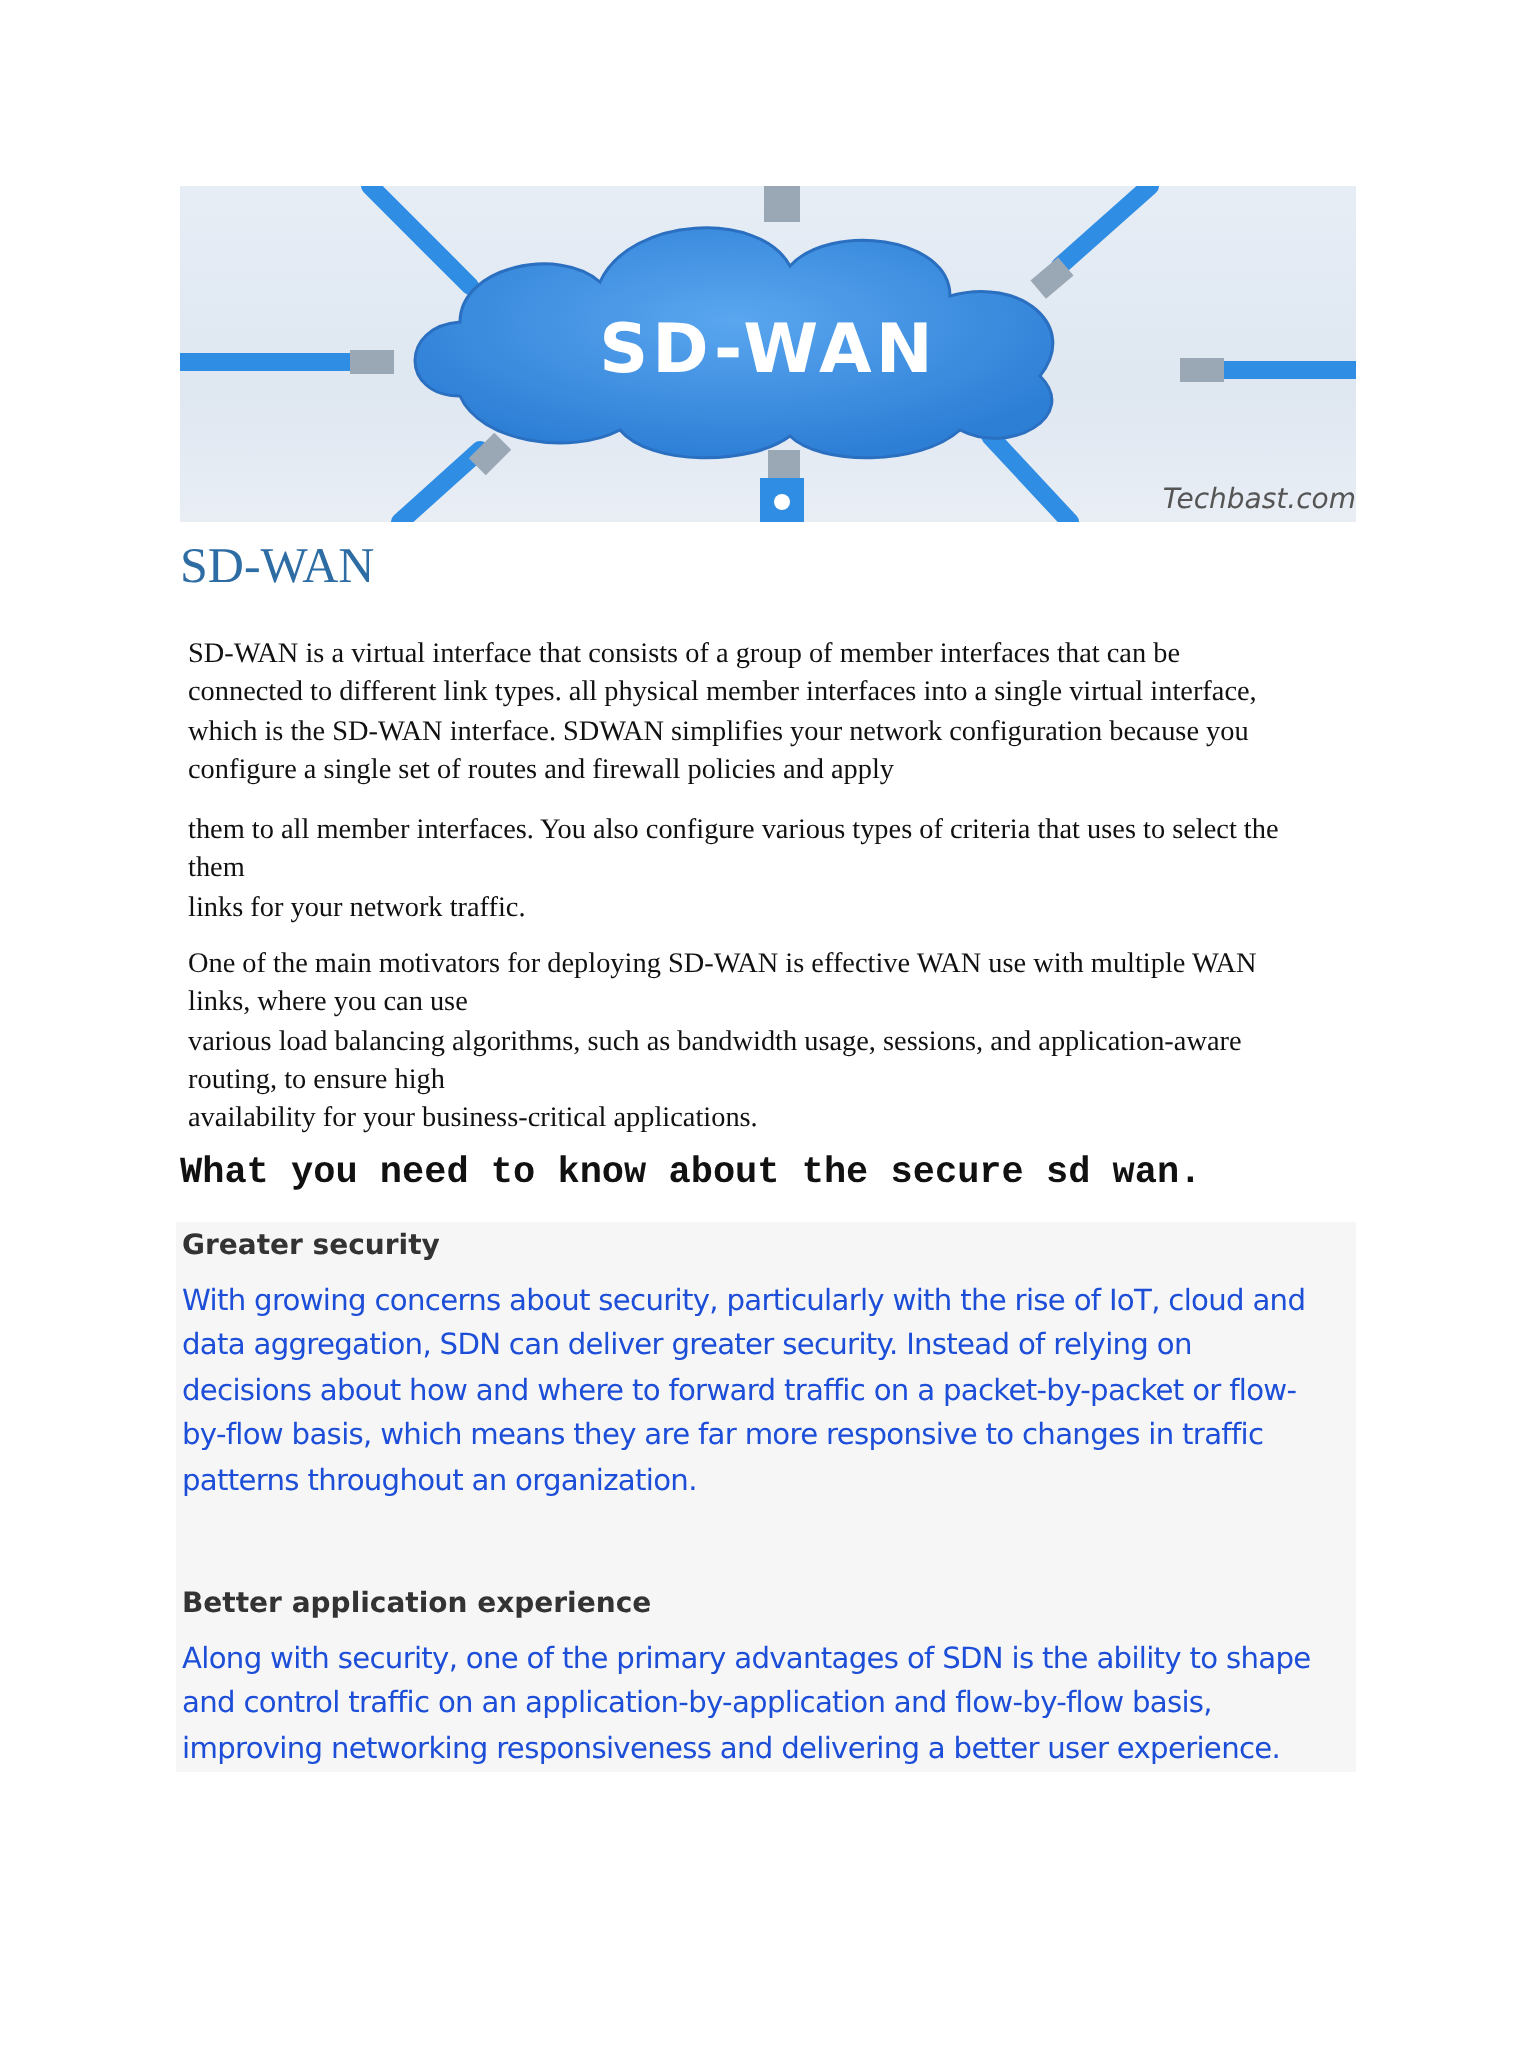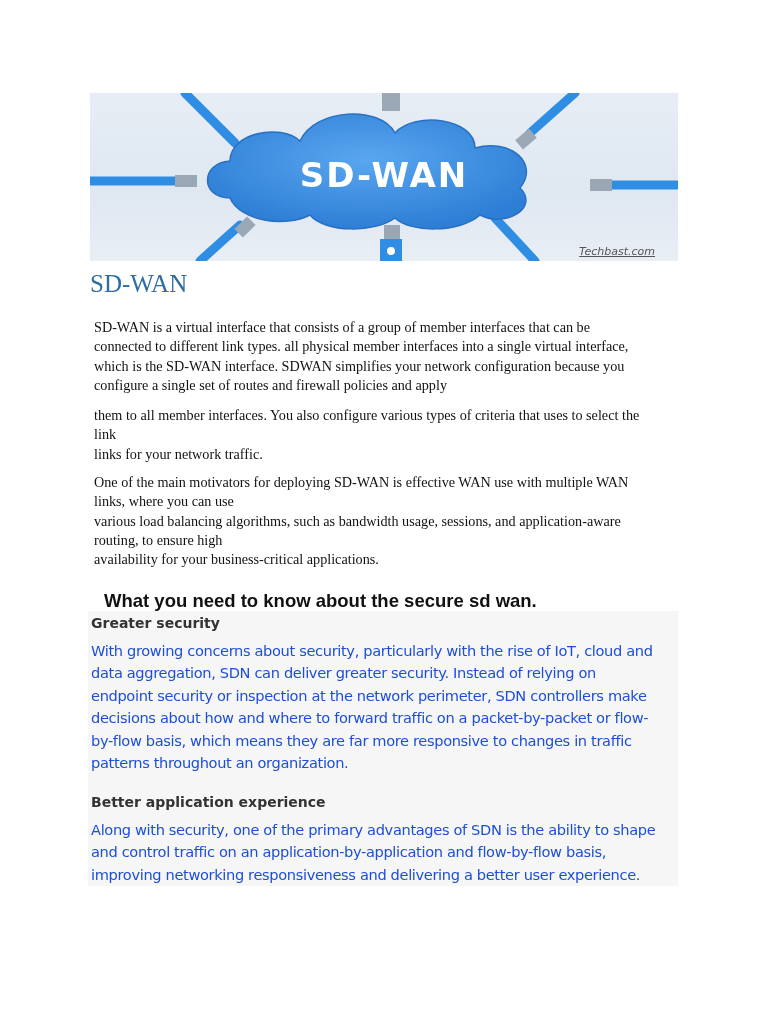--- a/index.html
+++ b/index.html
@@ -12,34 +12,34 @@
     background: linear-gradient(180deg, #e6edf5 0%, #dfe7f1 60%, #e9eef5 100%);
     overflow: hidden;
   }
   .banner svg { position: absolute; left: 0; top: 0; }
   .cloud-text {
     position: absolute; left: 0; width: 588px; top: 62px; text-align: center;
     font-family: "DejaVu Sans", sans-serif; font-weight: bold; font-size: 34px;
     color: #ffffff; letter-spacing: 2px;
   }
   .watermark {
-    position: absolute; right: 23px; bottom: 3px;
-    font-family: "DejaVu Sans", sans-serif; font-style: italic; font-size: 11px; color: #555; text-decoration: underline;
+    position: absolute; right: 0; bottom: 3px;
+    font-family: "DejaVu Sans", sans-serif; font-style: italic; font-size: 14px; color: #555;
   }
   .title {
     position: absolute; left: 90px; top: 270px; font-size: 25px; color: #2e6da4;
     font-family: "Liberation Serif", serif; margin: 0; font-weight: normal;
   }
   .p {
     position: absolute; left: 90px; width: 600px; font-size: 14.2px; line-height: 19.3px; margin: 4px;
   }
   .p span { display: block; white-space: nowrap; }
   .h2 {
-    position: absolute; left: 90px; top: 576px; font-size: 18.5px; font-weight: bold; margin: 14px;
-    font-family: Liberation Sans, sans-serif;
+    position: absolute; left: 90px; top: 576px; font-size: 18.5px; font-weight: bold; margin: 0;
+    font-family: Liberation Mono, monospace;
   }
   .graybox {
     position: absolute; left: 88px; top: 611px; width: 590px; height: 275px; background: #f6f6f6;
   }
   .sub {
     position: absolute; left: 91px; font-family: "DejaVu Sans", sans-serif; font-weight: bold;
     font-size: 14px; color: #333; margin: 0;
   }
   .sans {
     position: absolute; left: 91px; font-family: "DejaVu Sans", sans-serif; font-size: 14.6px;
@@ -90,41 +90,40 @@
 
 <div class="p" style="top:314px;">
   <span>SD-WAN is a virtual interface that consists of a group of member interfaces that can be</span>
   <span>connected to different link types. all physical member interfaces into a single virtual interface,</span>
   <span>which is the SD-WAN interface. SDWAN simplifies your network configuration because you</span>
   <span>configure a single set of routes and firewall policies and apply</span>
 </div>
 
 <div class="p" style="top:402px;">
   <span>them to all member interfaces. You also configure various types of criteria that uses to select the</span>
-  <span>link</span>
+  <span>them</span>
   <span>links for your network traffic.</span>
 </div>
 
 <div class="p" style="top:469px;">
   <span>One of the main motivators for deploying SD-WAN is effective WAN use with multiple WAN</span>
   <span>links, where you can use</span>
   <span>various load balancing algorithms, such as bandwidth usage, sessions, and application-aware</span>
   <span>routing, to ensure high</span>
   <span>availability for your business-critical applications.</span>
 </div>
 
 <h2 class="h2">What you need to know about the secure sd wan.</h2>
 
 <div class="graybox"></div>
 
 <h3 class="sub" style="top:615px;">Greater security</h3>
 <div class="sans" style="top:640px;">
   <span>With growing concerns about security, particularly with the rise of IoT, cloud and</span>
   <span>data aggregation, SDN can deliver greater security. Instead of relying on</span>
-  <span>endpoint security or inspection at the network perimeter, SDN controllers make</span>
   <span>decisions about how and where to forward traffic on a packet-by-packet or flow-</span>
   <span>by-flow basis, which means they are far more responsive to changes in traffic</span>
   <span>patterns throughout an organization.</span>
 </div>
 
 <h3 class="sub" style="top:794px;">Better application experience</h3>
 <div class="sans" style="top:819px;">
   <span>Along with security, one of the primary advantages of SDN is the ability to shape</span>
   <span>and control traffic on an application-by-application and flow-by-flow basis,</span>
   <span>improving networking responsiveness and delivering a better user experience.</span>

